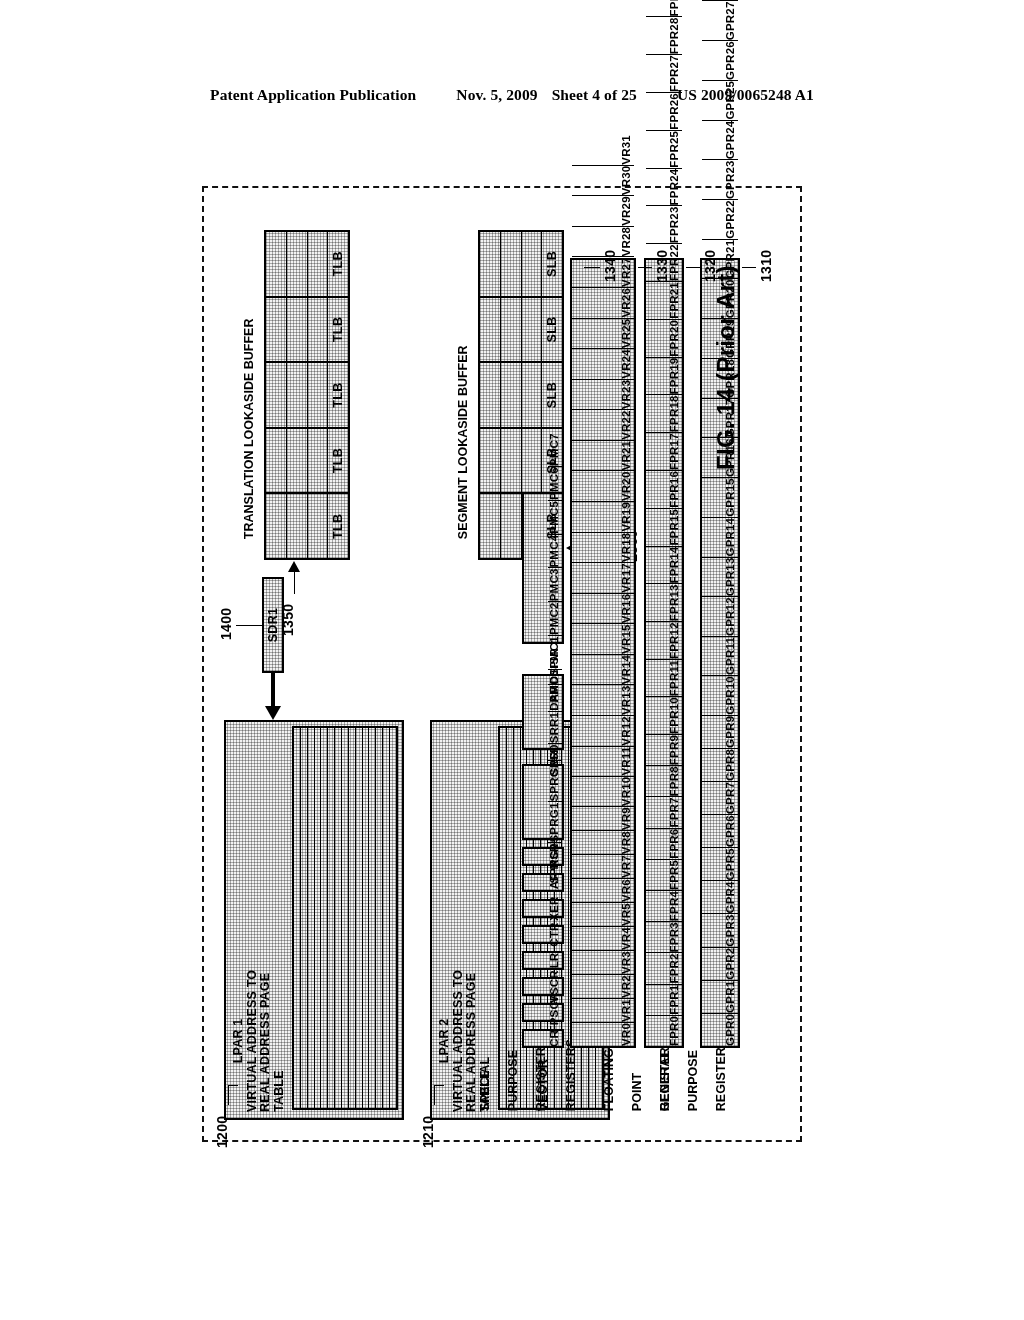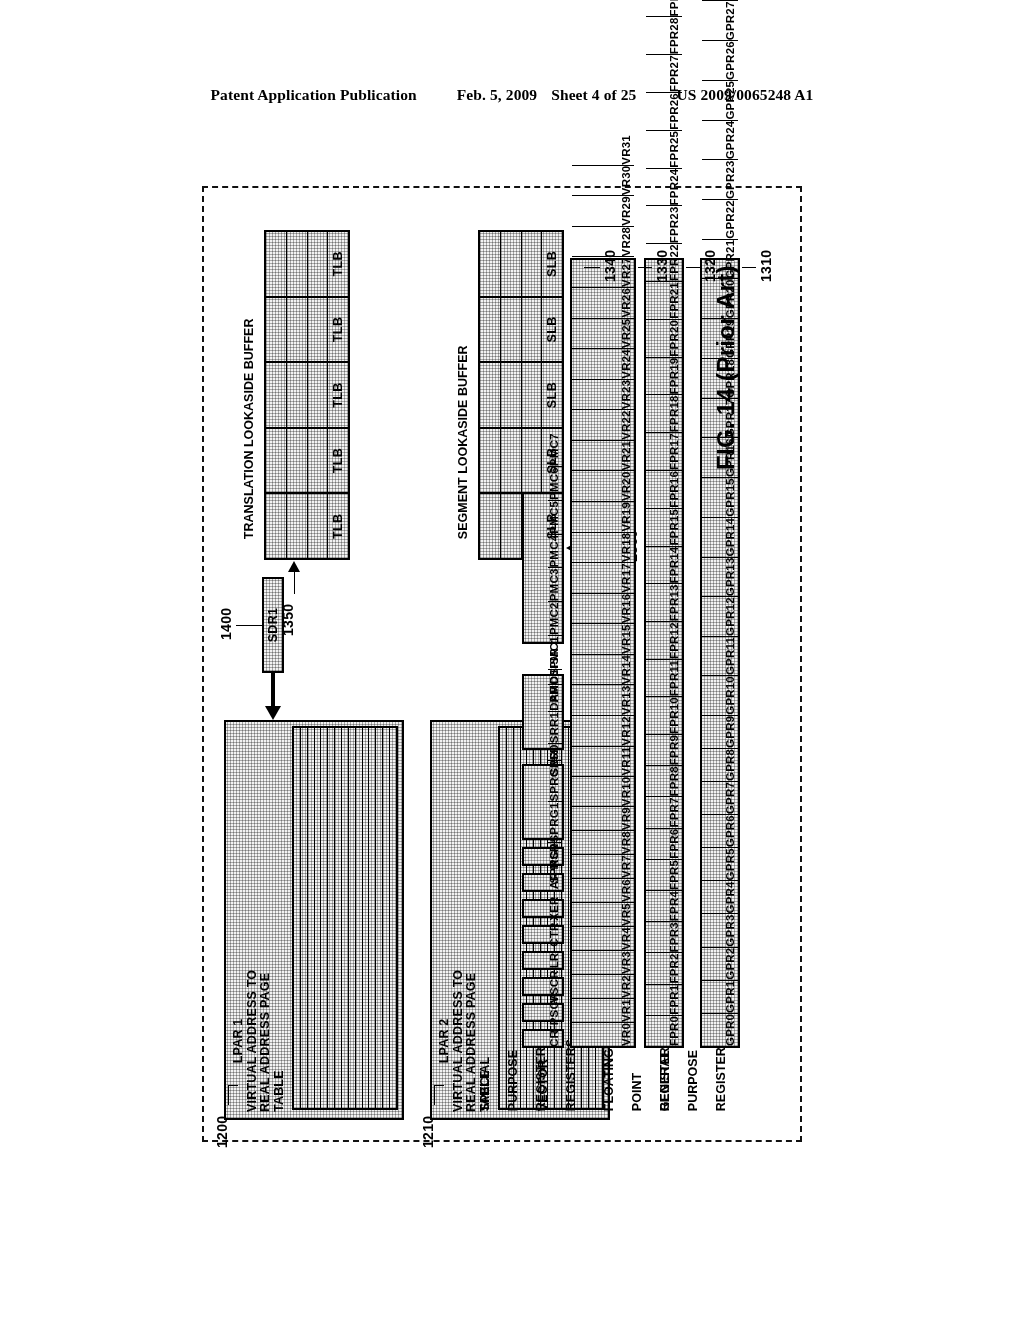--- a/index.html
+++ b/index.html
@@ -136,21 +136,21 @@
     position:absolute;font-family:"Liberation Sans",sans-serif;
     font-weight:bold;font-size:24px;letter-spacing:.3px;white-space:nowrap;
   }
 </style>
 </head>
 <body>
 
 <div class="pub-header">
   <span class="seg">Patent Application Publication</span>
   <span class="gap-a"></span>
-  <span class="seg">Feb. 5, 2009</span>
+  <span class="seg">Nov. 5, 2009</span>
   <span class="gap-b"></span>
   <span class="seg">Sheet 4 of 25</span>
   <span class="gap-c"></span>
   <span class="seg">US 2009/0065248 A1</span>
 </div>
 
 <div id="figure-area">
   <div id="rot">
 
     <div class="dashed-frame"></div>

